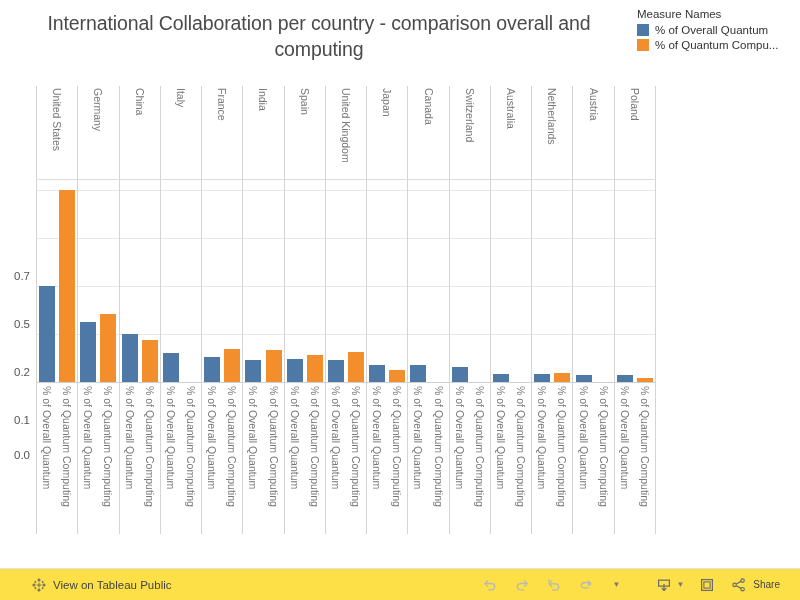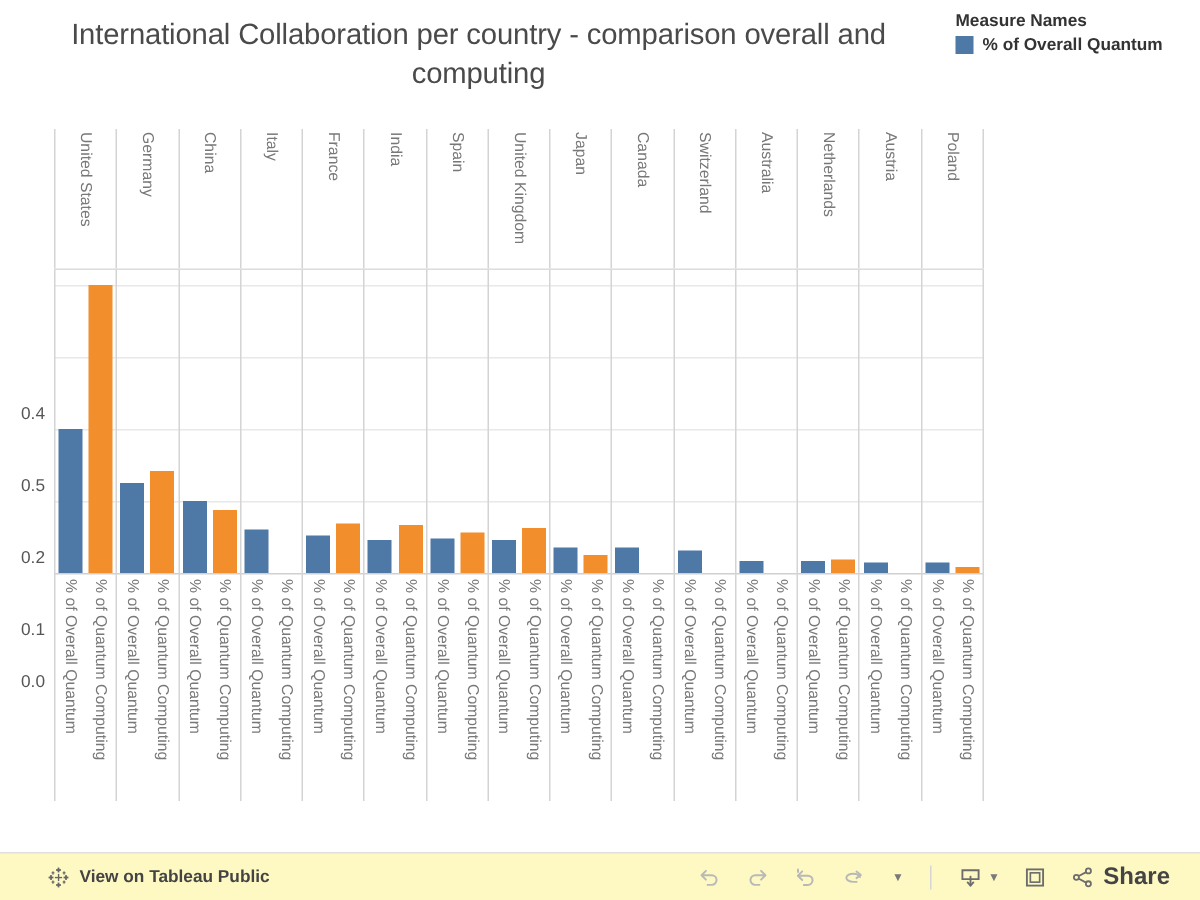--- a/index.html
+++ b/index.html
@@ -40,21 +40,20 @@
     margin-top: 4px;
     line-height: 14px;
   }
 
   
   .legend {
     position: absolute;
     left: 637px;
     top: 8px;
     width: 160px;
-    font-weight: bold;
   }
   .legend-title {
     font-size: 11.5px;
     color: #333333;
     margin-bottom: 4px;
     white-space: nowrap;
   }
   .legend-item {
     display: flex;
     align-items: center;
@@ -221,25 +220,24 @@
     line-height: 14px;
   }
 
   
   .toolbar {
     position: absolute;
     left: 0;
     bottom: 0;
     width: 800px;
     height: 32px;
-    background: #fef9c3;
+    background: #fde047;
     border-top: 1px solid #e0e0e0;
     display: flex;
     align-items: center;
-    font-weight: bold;
   }
   .tb-left {
     display: flex;
     align-items: center;
     margin-left: 32px;
   }
   .tb-logo {
     width: 14px; height: 14px;
     margin-right: 7px;
     flex: 0 0 auto;
@@ -270,50 +268,54 @@
     height: 16px;
     background: #d5d5d5;
     margin: 0 9px;
   }
   .tb-caret {
     font-size: 8px;
     margin-left: 3px;
     color: #7a7a7a;
   }
   .tb-share-label {
-    font-size: 16px;
+    font-size: 10px;
     color: #444444;
     margin-left: 5px;
   }
 </style>
 </head>
 <body>
 
 <div id="app">
 
   <div class="title-block">
     <div class="chart-title">International Collaboration per country - comparison overall and computing</div>
   </div>
 
   <div class="legend">
     <div class="legend-title">Measure Names</div>
     <div class="legend-item">
       <span class="legend-swatch" style="background: rgb(78, 121, 167);"></span>
       <span class="legend-label">% of Overall Quantum</span>
     </div>
+    <div class="legend-item">
+      <span class="legend-swatch" style="background: rgb(242, 142, 43);"></span>
+      <span class="legend-label">% of Quantum Compu...</span>
+    </div>
   </div>
 
   <div class="plot-frame">
 
     <div class="y-axis">
         <div class="y-tick" style="top: 283px;">0.0</div>
         <div class="y-tick" style="top: 248px;">0.1</div>
         <div class="y-tick" style="top: 199.81px;">0.2</div>
         <div class="y-tick" style="top: 151.714px;">0.5</div>
-        <div class="y-tick" style="top: 103.619px;">0.4</div>
+        <div class="y-tick" style="top: 103.619px;">0.7</div>
       </div>
 
     <div class="country-band">
         <div class="country-cell">
           <span class="country-name">United States</span>
         </div>
         <div class="country-cell">
           <span class="country-name">Germany</span>
         </div>
         <div class="country-cell">

